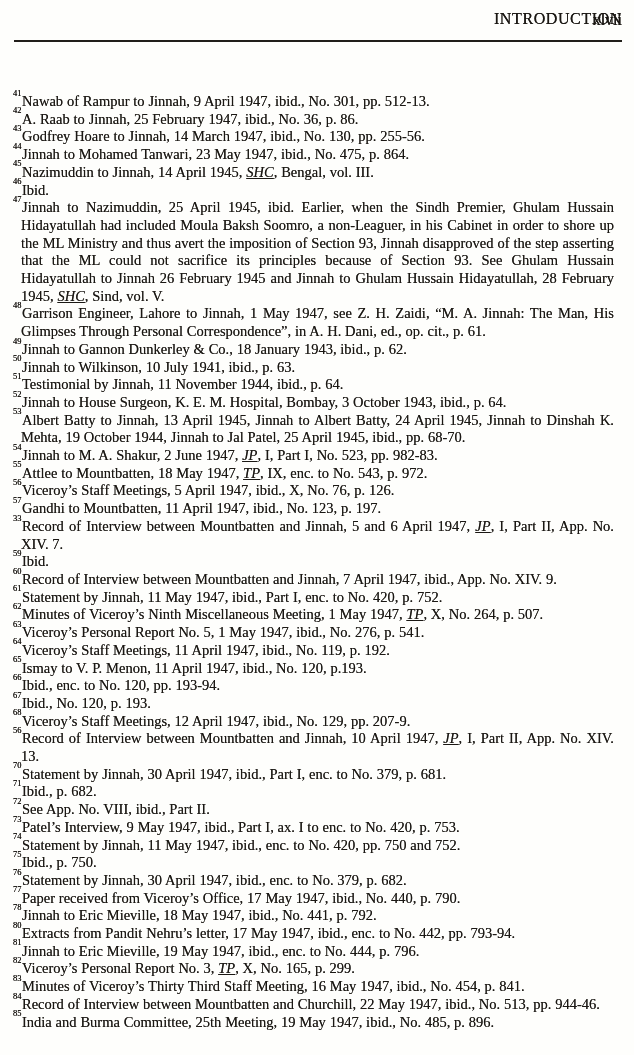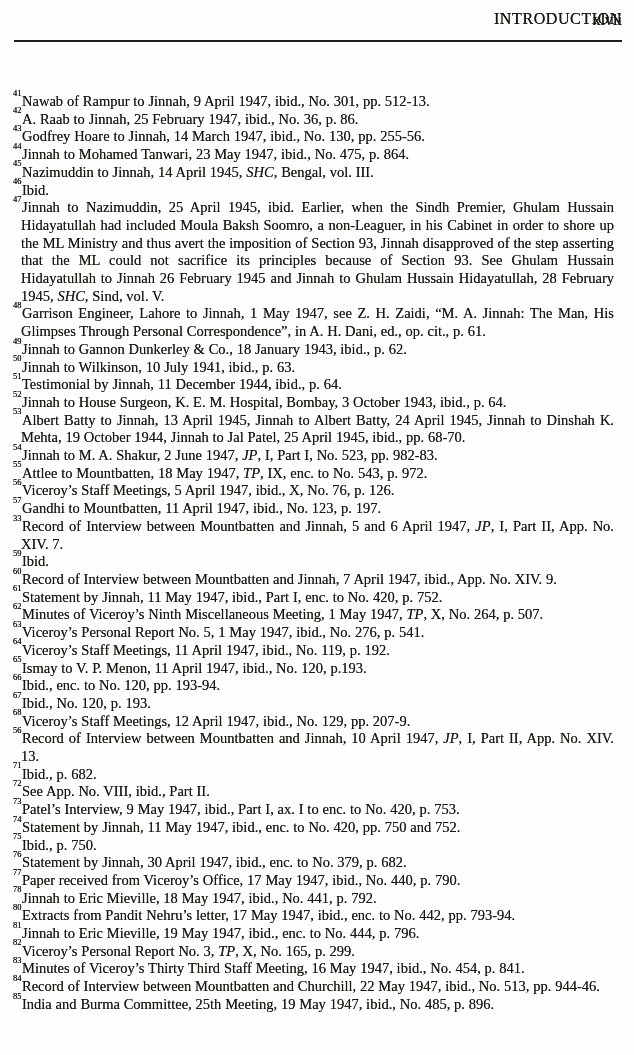--- a/index.html
+++ b/index.html
@@ -67,21 +67,21 @@
   }
   p.fn sup{
     font-size:8.5px;
     line-height:0;
     position:relative;
     top:-4.5px;
     letter-spacing:0;
     margin-right:0.5px;
     text-shadow:0 0 0.4px currentColor;
   }
-  p.fn .it{font-style:italic;}
+  p.fn .it{font-style:italic;text-decoration:underline;}
 </style>
 </head>
 <body>
 
 <div class="page">
   <div class="running-head">
     <div class="head-title">INTRODUCTION</div>
     <div class="head-folio">xlvii</div>
   </div>
   <div class="head-rule"></div>
@@ -89,39 +89,40 @@
       <p class="fn"><sup>41</sup><span>Nawab of Rampur to Jinnah, 9 April 1947, ibid., No. 301, pp. 512-13.</span></p>
       <p class="fn"><sup>42</sup><span>A. Raab to Jinnah, 25 February 1947, ibid., No. 36, p. 86.</span></p>
       <p class="fn"><sup>43</sup><span>Godfrey Hoare to Jinnah, 14 March 1947, ibid., No. 130, pp. 255-56.</span></p>
       <p class="fn"><sup>44</sup><span>Jinnah to Mohamed Tanwari, 23 May 1947, ibid., No. 475, p. 864.</span></p>
       <p class="fn"><sup>45</sup><span>Nazimuddin to Jinnah, 14 April 1945, </span><span class="it">SHC</span><span>, Bengal, vol. III.</span></p>
       <p class="fn"><sup>46</sup><span>Ibid.</span></p>
       <p class="fn"><sup>47</sup><span>Jinnah to Nazimuddin, 25 April 1945, ibid. Earlier, when the Sindh Premier, Ghulam Hussain Hidayatullah had included Moula Baksh Soomro, a non-Leaguer, in his Cabinet in order to shore up the ML Ministry and thus avert the imposition of Section 93, Jinnah disapproved of the step asserting that the ML could not sacrifice its principles because of Section 93. See Ghulam Hussain Hidayatullah to Jinnah 26 February 1945 and Jinnah to Ghulam Hussain Hidayatullah, 28 February 1945, </span><span class="it">SHC</span><span>, Sind, vol. V.</span></p>
       <p class="fn"><sup>48</sup><span>Garrison Engineer, Lahore to Jinnah, 1 May 1947, see Z. H. Zaidi, “M. A. Jinnah: The Man, His Glimpses Through Personal Correspondence”, in A. H. Dani, ed., op. cit., p. 61.</span></p>
       <p class="fn"><sup>49</sup><span>Jinnah to Gannon Dunkerley &amp; Co., 18 January 1943, ibid., p. 62.</span></p>
       <p class="fn"><sup>50</sup><span>Jinnah to Wilkinson, 10 July 1941, ibid., p. 63.</span></p>
-      <p class="fn"><sup>51</sup><span>Testimonial by Jinnah, 11 December 1944, ibid., p. 64.</span></p>
+      <p class="fn"><sup>51</sup><span>Testimonial by Jinnah, 11 November 1944, ibid., p. 64.</span></p>
       <p class="fn"><sup>52</sup><span>Jinnah to House Surgeon, K. E. M. Hospital, Bombay, 3 October 1943, ibid., p. 64.</span></p>
       <p class="fn"><sup>53</sup><span>Albert Batty to Jinnah, 13 April 1945, Jinnah to Albert Batty, 24 April 1945, Jinnah to Dinshah K. Mehta, 19 October 1944, Jinnah to Jal Patel, 25 April 1945, ibid., pp. 68-70.</span></p>
       <p class="fn"><sup>54</sup><span>Jinnah to M. A. Shakur, 2 June 1947, </span><span class="it">JP</span><span>, I, Part I, No. 523, pp. 982-83.</span></p>
       <p class="fn"><sup>55</sup><span>Attlee to Mountbatten, 18 May 1947, </span><span class="it">TP</span><span>, IX, enc. to No. 543, p. 972.</span></p>
       <p class="fn"><sup>56</sup><span>Viceroy’s Staff Meetings, 5 April 1947, ibid., X, No. 76, p. 126.</span></p>
       <p class="fn"><sup>57</sup><span>Gandhi to Mountbatten, 11 April 1947, ibid., No. 123, p. 197.</span></p>
       <p class="fn"><sup>33</sup><span>Record of Interview between Mountbatten and Jinnah, 5 and 6 April 1947, </span><span class="it">JP</span><span>, I, Part II, App. No. XIV. 7.</span></p>
       <p class="fn"><sup>59</sup><span>Ibid.</span></p>
       <p class="fn"><sup>60</sup><span>Record of Interview between Mountbatten and Jinnah, 7 April 1947, ibid., App. No. XIV. 9.</span></p>
       <p class="fn"><sup>61</sup><span>Statement by Jinnah, 11 May 1947, ibid., Part I, enc. to No. 420, p. 752.</span></p>
       <p class="fn"><sup>62</sup><span>Minutes of Viceroy’s Ninth Miscellaneous Meeting, 1 May 1947, </span><span class="it">TP</span><span>, X, No. 264, p. 507.</span></p>
       <p class="fn"><sup>63</sup><span>Viceroy’s Personal Report No. 5, 1 May 1947, ibid., No. 276, p. 541.</span></p>
       <p class="fn"><sup>64</sup><span>Viceroy’s Staff Meetings, 11 April 1947, ibid., No. 119, p. 192.</span></p>
       <p class="fn"><sup>65</sup><span>Ismay to V. P. Menon, 11 April 1947, ibid., No. 120, p.193.</span></p>
       <p class="fn"><sup>66</sup><span>Ibid., enc. to No. 120, pp. 193-94.</span></p>
       <p class="fn"><sup>67</sup><span>Ibid., No. 120, p. 193.</span></p>
       <p class="fn"><sup>68</sup><span>Viceroy’s Staff Meetings, 12 April 1947, ibid., No. 129, pp. 207-9.</span></p>
       <p class="fn"><sup>56</sup><span>Record of Interview between Mountbatten and Jinnah, 10 April 1947, </span><span class="it">JP</span><span>, I, Part II, App. No. XIV. 13.</span></p>
+      <p class="fn"><sup>70</sup><span>Statement by Jinnah, 30 April 1947, ibid., Part I, enc. to No. 379, p. 681.</span></p>
       <p class="fn"><sup>71</sup><span>Ibid., p. 682.</span></p>
       <p class="fn"><sup>72</sup><span>See App. No. VIII, ibid., Part II.</span></p>
       <p class="fn"><sup>73</sup><span>Patel’s Interview, 9 May 1947, ibid., Part I, ax. I to enc. to No. 420, p. 753.</span></p>
       <p class="fn"><sup>74</sup><span>Statement by Jinnah, 11 May 1947, ibid., enc. to No. 420, pp. 750 and 752.</span></p>
       <p class="fn"><sup>75</sup><span>Ibid., p. 750.</span></p>
       <p class="fn"><sup>76</sup><span>Statement by Jinnah, 30 April 1947, ibid., enc. to No. 379, p. 682.</span></p>
       <p class="fn"><sup>77</sup><span>Paper received from Viceroy’s Office, 17 May 1947, ibid., No. 440, p. 790.</span></p>
       <p class="fn"><sup>78</sup><span>Jinnah to Eric Mieville, 18 May 1947, ibid., No. 441, p. 792.</span></p>
       <p class="fn"><sup>80</sup><span>Extracts from Pandit Nehru’s letter, 17 May 1947, ibid., enc. to No. 442, pp. 793-94.</span></p>
       <p class="fn"><sup>81</sup><span>Jinnah to Eric Mieville, 19 May 1947, ibid., enc. to No. 444, p. 796.</span></p>

